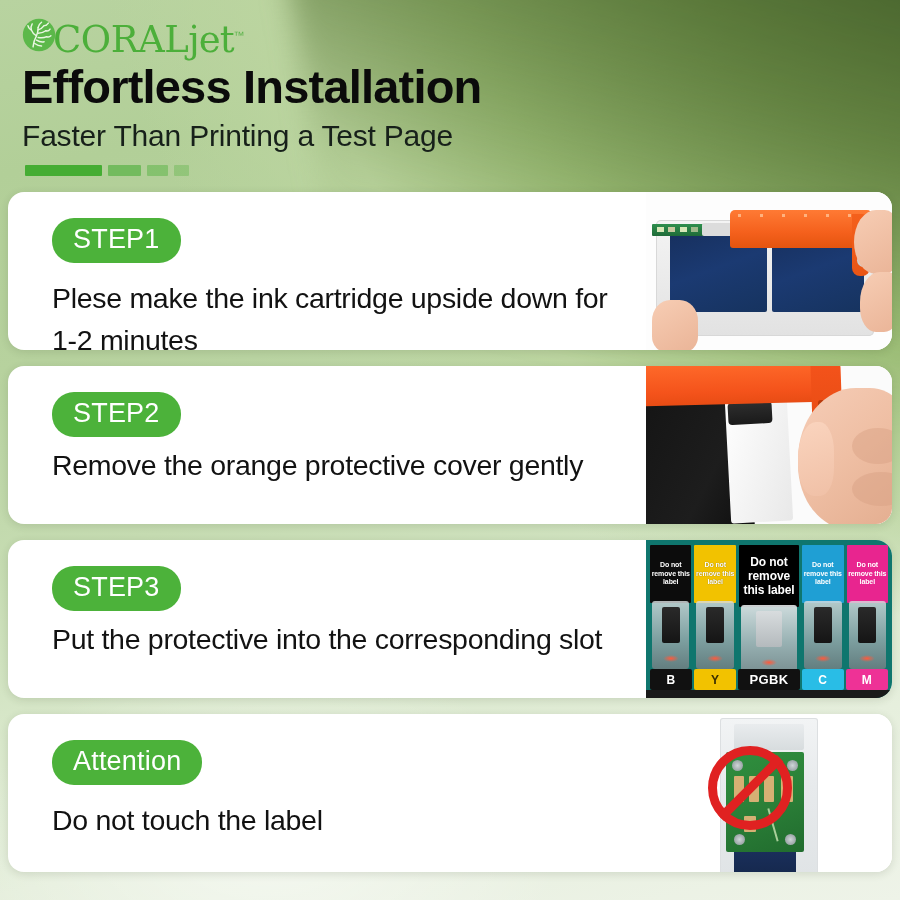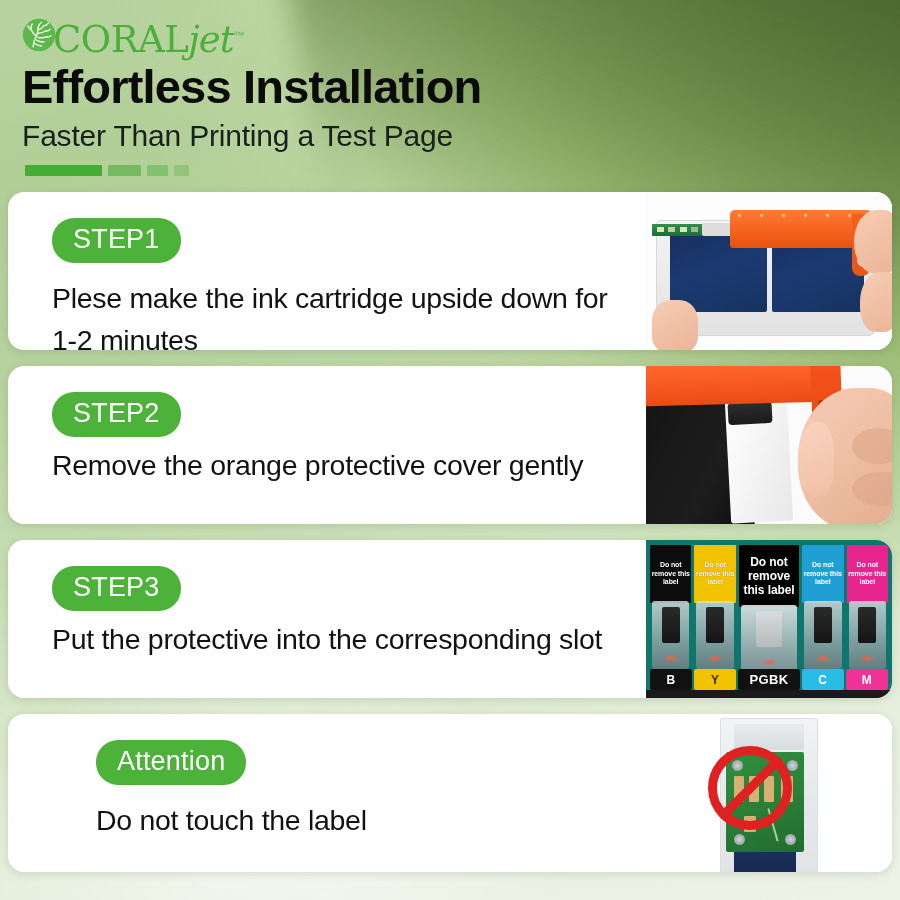--- a/index.html
+++ b/index.html
@@ -73,21 +73,20 @@
     font-family: "DejaVu Serif", "Liberation Serif", serif;
     font-size: 37px;
     line-height: 42px;
     letter-spacing: -0.5px;
     color: #4caf3a;
     position: relative;
     margin-left: -3px;
     white-space: nowrap;
   }
   .brand-word .jet {
-    font-style: italic;
     letter-spacing: -1px;
   }
   .brand-tm {
     font-family: "Liberation Sans", sans-serif;
     font-size: 11px;
     vertical-align: super;
     letter-spacing: 0;
     color: #58b248;
   }
 
@@ -135,21 +134,21 @@
   .card {
     position: relative;
     height: 158px;
     margin-bottom: 16px;
     background: #ffffff;
     border-radius: 16px;
     box-shadow: 0 2px 9px rgba(40,60,25,0.14);
     display: flex;
     overflow: hidden;
   }
-  .card:last-child { margin-bottom: 0; padding-left: 44px; }
+  .card:last-child { margin-bottom: 0; }
 
   .card-text {
     flex: 1 1 auto;
     padding: 26px 18px 0 44px;
     min-width: 0;
   }
 
   .badge {
     display: inline-block;
     background: #4cb23a;

